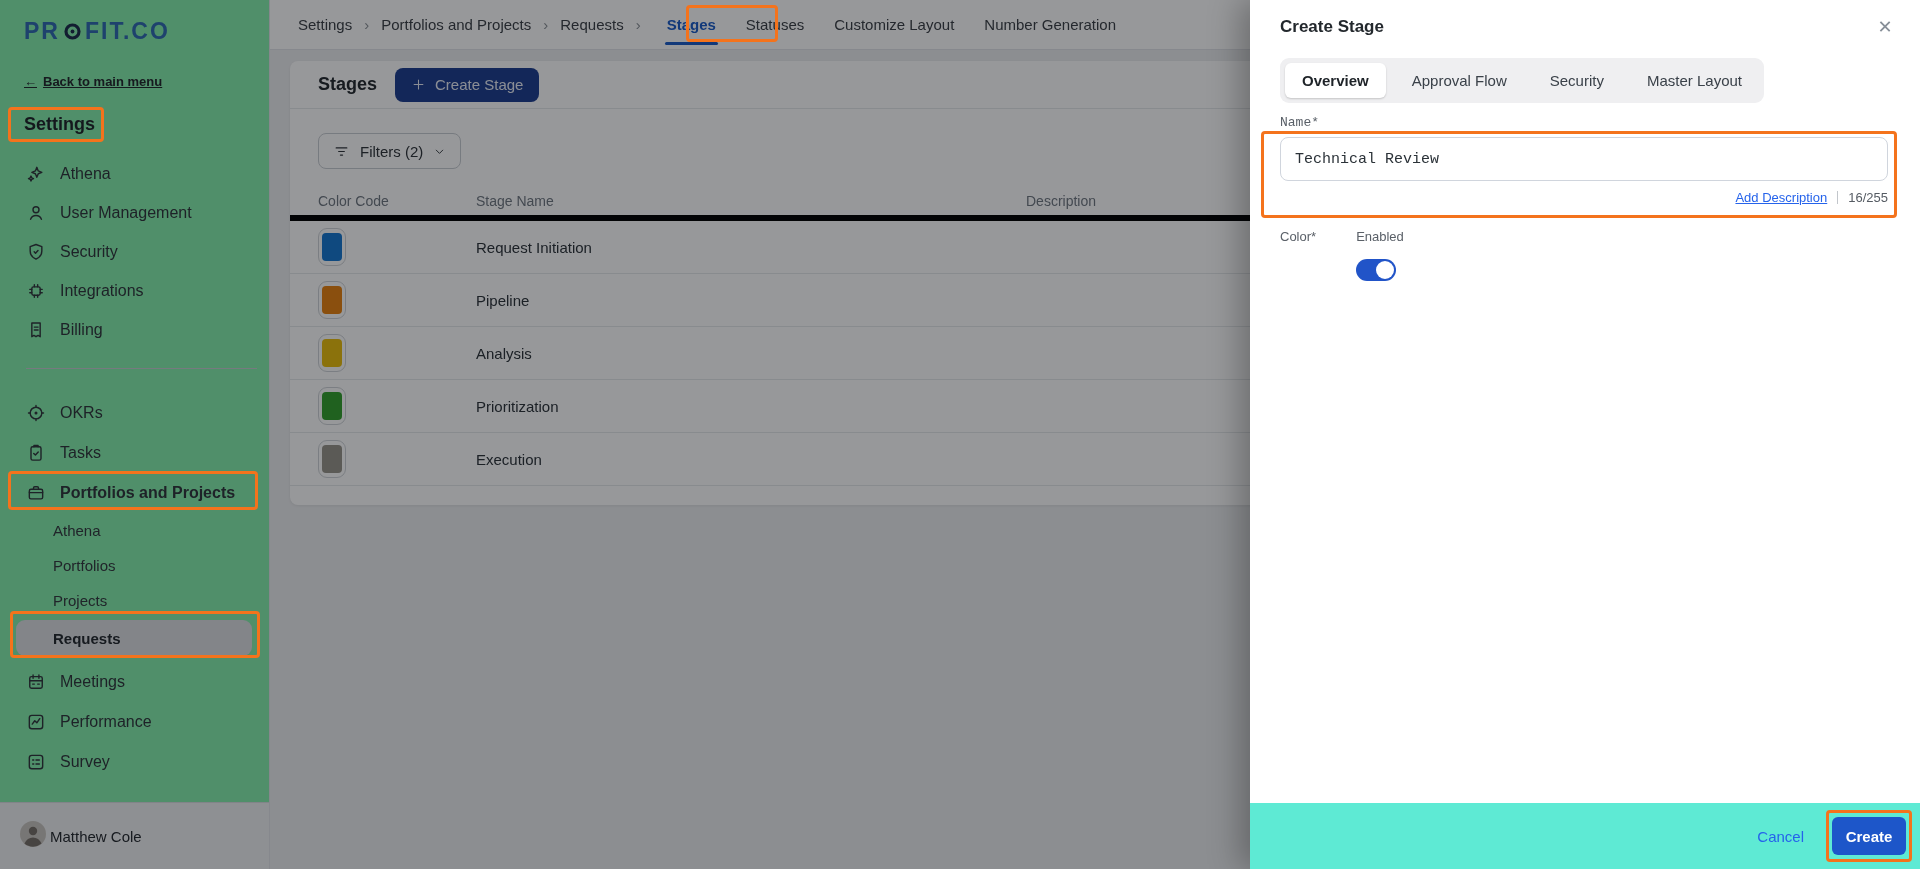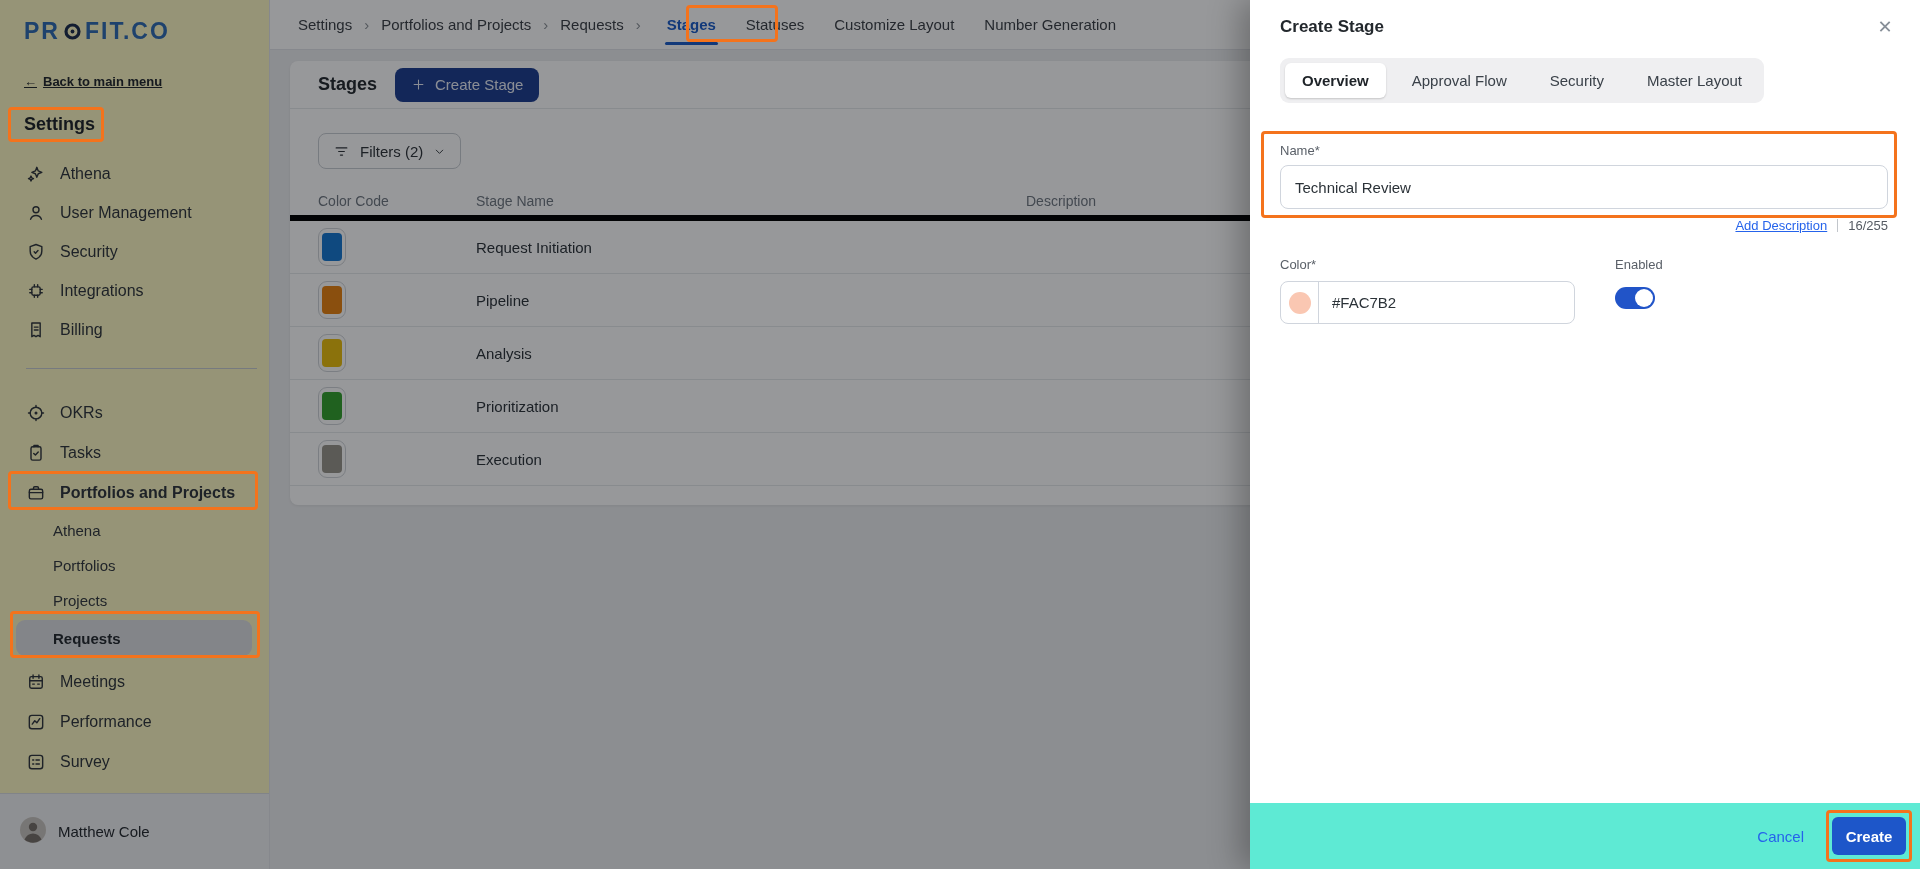--- a/index.html
+++ b/index.html
@@ -1,43 +1,43 @@
 <!DOCTYPE html>
 <html><head>
 <meta charset="utf-8">
 <style>
   * { margin:0; padding:0; box-sizing:border-box; }
   html,body { width:1920px; height:869px; overflow:hidden; background:#EDEEF0;
     font-family:"Liberation Sans","DejaVu Sans",sans-serif; }
   #app { position:relative; width:1920px; height:869px; background:#EDEEF0; }
 
   
-  .sidebar { position:absolute; left:0; top:0; bottom:0; width:270px; background:#fef9c3;
+  .sidebar { position:absolute; left:0; top:0; bottom:0; width:270px; background:#86efac;
     border-right:1px solid #E2E4E8; z-index:10; }
   .logo { position:absolute; left:24px; top:18px; display:flex; align-items:center; gap:2px;
     color:#2F6BB2; font-size:23px; font-weight:bold; letter-spacing:2px; }
   .logo .tgt { display:inline-flex; margin:0 1px; }
   .back-link { position:absolute; left:24px; top:74px; font-size:13px; font-weight:600;
     color:#22272C; text-decoration:underline; display:flex; gap:6px; cursor:pointer; }
   .side-heading { position:absolute; left:24px; top:114px; font-size:18px; font-weight:700; color:#1E2328; }
   .nav { position:absolute; left:0; right:0; }
   .nav1 { top:154px; } .nav2 { top:393px; } .nav3 { top:662px; }
   .nav-item { height:39px; display:flex; align-items:center; gap:14px; padding-left:26px;
     font-size:16px; font-weight:500; color:#2F353B; cursor:pointer; }
   .nav2 .nav-item { height:40px; } .nav3 .nav-item { height:40px; }
   .nav-item.strong { font-weight:600; }
   .nav-item svg { flex:0 0 auto; }
   .side-divider { position:absolute; left:26px; right:12px; top:368px; height:1px; background:#C7CBD0; }
   .subnav { position:absolute; left:0; right:0; top:513px; }
   .sub-item { height:35px; display:flex; align-items:center; padding-left:53px; font-size:15px;
     font-weight:500; color:#33383E; cursor:pointer; }
   .sub-item.active { margin:2px 18px 2px 16px; height:36px; width:236px; padding-left:37px;
     background:#DCDEE2; border-radius:9px; font-weight:600; color:#23282D; }
-  .side-footer { position:absolute; left:0; right:0; bottom:0; height:76px; background:#F0F1F3;
-    border-top:1px solid #D9DCE0; display:flex; align-items:center; gap:12px; padding-left:20px; cursor:pointer; }
+  .side-footer { position:absolute; left:0; right:0; bottom:0; height:67px; background:#F0F1F3;
+    border-top:1px solid #D9DCE0; display:flex; align-items:center; gap:4px; padding-left:20px; cursor:pointer; }
   .side-footer .uname { font-size:15px; font-weight:500; color:#24292E; }
 
   
   .topbar { position:absolute; left:270px; right:0; top:0; height:50px; background:#FFFFFF;
     border-bottom:1px solid #E2E4E8; display:flex; align-items:center; padding-left:28px;
     font-size:15px; color:#3A3F45; z-index:5; }
   .crumbs { display:flex; align-items:center; gap:12px; }
   .crumb { cursor:pointer; }
   .crumb-sep { color:#8A9096; font-size:15px; }
   .top-tabs { display:flex; align-items:center; gap:30px; margin-left:26px; }
@@ -78,21 +78,21 @@
   .drawer-title { margin-top:17px; font-size:17px; font-weight:600; color:#23282D; }
   .drawer-close { position:absolute; top:14px; right:22px; width:26px; height:26px; border:none;
     background:none; font-size:18px; color:#878F98; cursor:pointer; font-family:inherit; }
   .seg-tabs { margin-top:21px; display:inline-flex; align-items:center; gap:9px; background:#EFEFF1;
     border-radius:9px; padding:5px; }
   .seg-tab { padding:9px 17px; font-size:15px; font-weight:500; color:#3A4149; border-radius:6px;
     cursor:pointer; white-space:nowrap; }
   .seg-tab.active { background:#FFFFFF; font-weight:700; color:#1E2328;
     box-shadow:0 1px 2px rgba(0,0,0,.18); }
   .field-label { font-size:13px; color:#5A6068; }
-  .name-group { margin-top:40px; }
+  .name-group { margin-top:12px;font-family:Liberation Mono, monospace; }
   .name-input { margin-top:7px; width:608px; height:44px; border:1px solid #D0D5DD; border-radius:8px;
     padding:0 14px; font-size:15px; color:#2B3238; font-family:inherit; outline:none; background:#fff; }
   .adddesc-row { margin-top:9px; width:608px; display:flex; justify-content:flex-end;
     align-items:center; gap:10px; }
   .adddesc-link { font-size:13px; color:#2563EB; text-decoration:underline; cursor:pointer; }
   .vsep { width:1px; height:13px; background:#C2C6CB; }
   .charcount { font-size:13px; color:#555B63; }
   .ce-row { margin-top:24px; display:flex; gap:40px; }
   .color-box { margin-top:9px; width:295px; height:43px; border:1px solid #D0D5DD; border-radius:8px;
     display:flex; align-items:center; background:#fff; cursor:pointer; }
@@ -369,26 +369,20 @@
 
     <div class="adddesc-row">
       <span class="adddesc-link">Add Description</span>
       <span class="vsep"></span>
       <span class="charcount">16/255</span>
     </div>
 
     <div class="ce-row">
       <div>
         <div class="field-label">Color*</div>
-        <div class="color-box">
-          <span class="color-cell">
-            <span class="color-dot" style="background: rgb(250, 199, 178);"></span>
-          </span>
-          <span class="color-val">#FAC7B2</span>
-        </div>
       </div>
       <div>
         <div class="field-label">Enabled</div>
         <div class="toggle">
           <span class="knob"></span>
         </div>
       </div>
     </div>
 
     <div class="drawer-footer">

